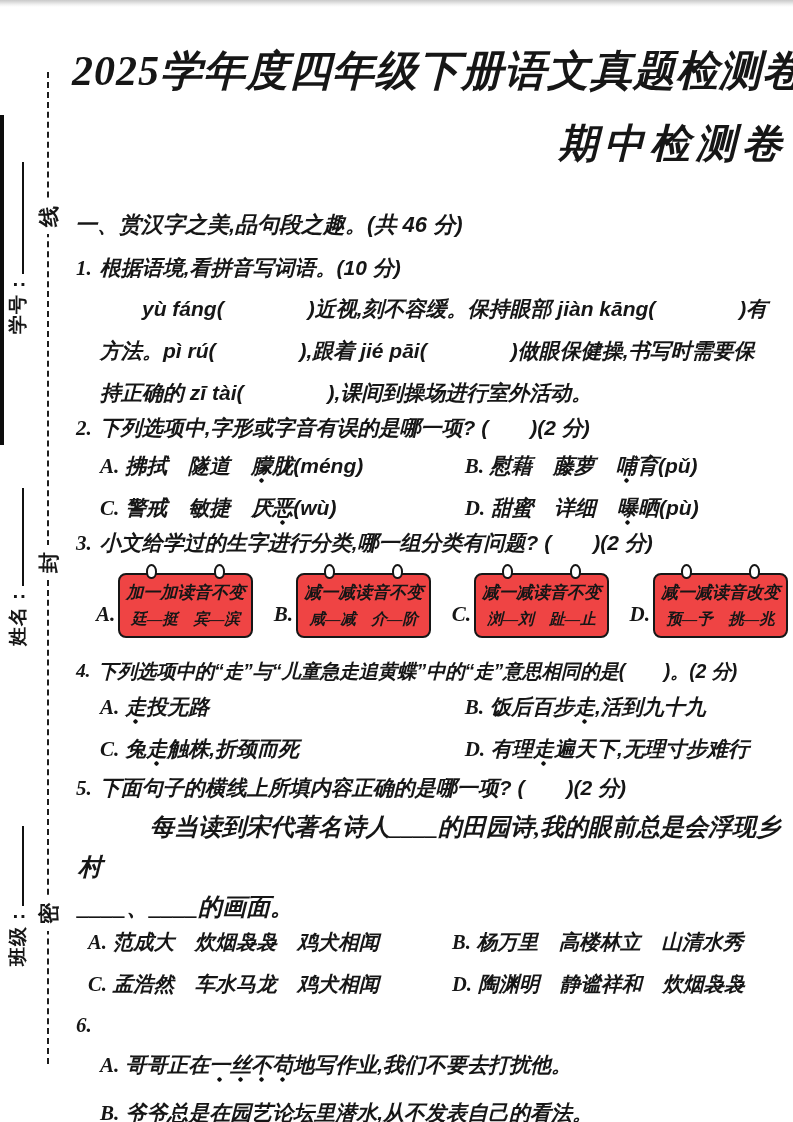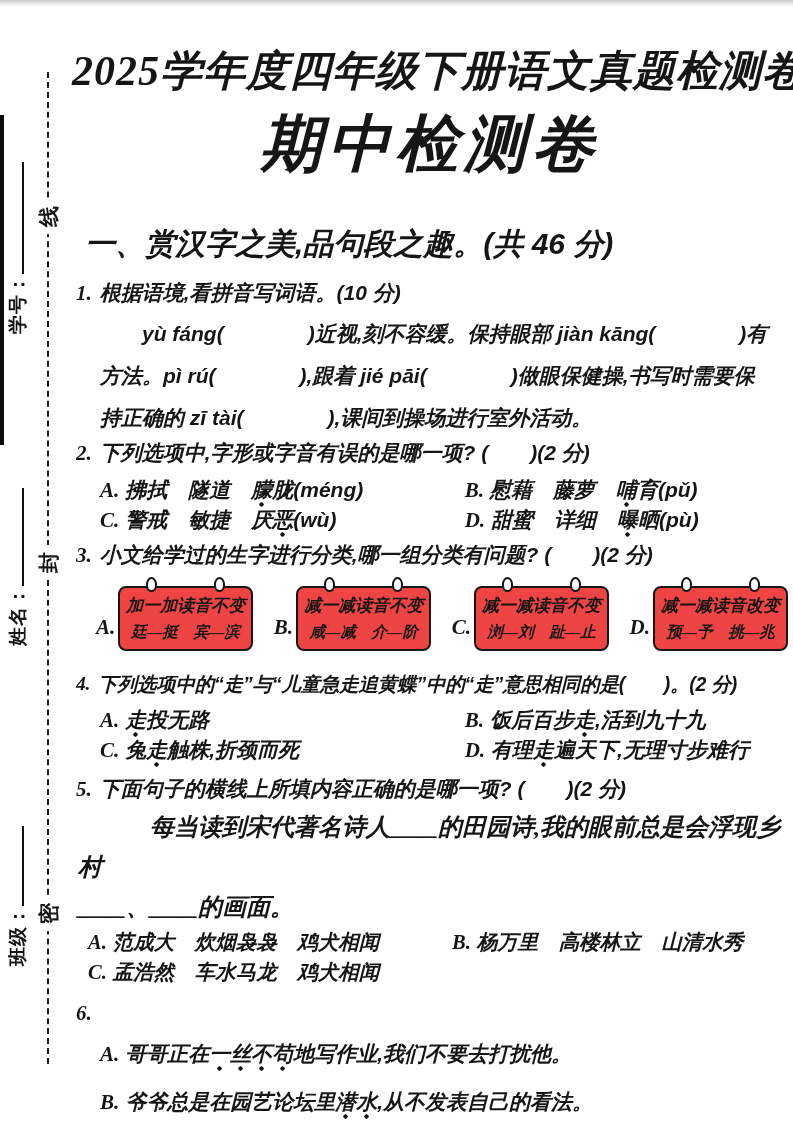--- a/index.html
+++ b/index.html
@@ -35,34 +35,34 @@
   .vfield.f1 { top:334px; } .vfield.f1 .blank { width:112px; }
   .vfield.f2 { top:646px; } .vfield.f2 .blank { width:98px; }
   .vfield.f3 { top:966px; } .vfield.f3 .blank { width:80px; }
 
   
   .content { position:absolute; left:72px; top:16px; width:716px; padding-top:29px;font-style:italic; }
 
   .title1 { font-family:"Liberation Serif","DejaVu Serif",serif; font-weight:bold;
     font-size:42px; line-height:1.25; text-align:center; letter-spacing:1px; white-space:nowrap; }
   .title2 { font-family:"Liberation Serif","DejaVu Serif",serif; font-weight:bold;
-    font-size:62px; line-height:1.25; text-align:center; letter-spacing:6px; margin-top:8px; }
-
-  .section-head { margin-top:42px; font-size:30px; font-weight:bold; line-height:1.25;
-    padding-left:3px;margin-left:10px; }
+    font-size:40px; line-height:1.25; text-align:right; letter-spacing:6px; margin-top:21px; }
+
+  .section-head { margin-top:42px; font-size:22px; font-weight:bold; line-height:1.25;
+    padding-left:3px; }
 
   .q-head { display:flex; gap:8px; font-size:21px; font-weight:bold; line-height:1.35;
     padding-left:4px; white-space:nowrap; }
   .q-head .num { font-family:"Liberation Serif","DejaVu Serif",serif; }
   .q-head.tight { font-size:19.5px; letter-spacing:-0.2px; }
 
   .q1-body { margin-top:6px; padding-left:28px; font-size:21px; font-weight:bold;
     line-height:42px; white-space:pre-wrap; }
 
-  .opts { display:grid; grid-template-columns:53% 47%; 
+  .opts { display:grid; grid-template-columns:53% 47%; row-gap:12px;
     padding-left:28px; margin-top:8px; font-size:21px; font-weight:bold; line-height:30px; }
   .opts.single { grid-template-columns:100%; row-gap:16px; margin-top:10px; line-height:32px; }
   .opt { white-space:nowrap; }
   .opt .letter { font-family:"Liberation Serif","DejaVu Serif",serif; margin-right:6px; }
   
   .dt { background-image:radial-gradient(circle,#111 1.9px,transparent 2.4px);
     background-repeat:repeat-x; background-size:1em 5px; background-position:0 bottom;
     padding-bottom:6px; }
 
   
@@ -207,20 +207,21 @@
       <div class="q-head mt-q5">
         <span class="num">5.</span>
         <span>下面句子的横线上所填内容正确的是哪一项? (　　)(2 分)</span>
       </div>
       <div class="q5-body">　　　每当读到宋代著名诗人____的田园诗,我的眼前总是会浮现乡村
 ____、____的画面。</div>
       <div class="opts q5">
         <div class="opt"><span class="letter">A.</span><span>范成大　炊烟袅袅　鸡犬相闻</span></div>
         <div class="opt"><span class="letter">B.</span><span>杨万里　高楼林立　山清水秀</span></div>
         <div class="opt"><span class="letter">C.</span><span>孟浩然　车水马龙　鸡犬相闻</span></div>
+        <div class="opt"><span class="letter">D.</span><span>陶渊明　静谧祥和　炊烟袅袅</span></div>
       </div>
     </div>
 
     <div>
       <div class="q-head mt-q6">
         <span class="num">6.</span>
       </div>
       <div class="opts single">
         <div class="opt"><span class="letter">A.</span><span><span>哥哥正在</span><span class="dt">一丝不苟</span><span>地写作业,我们不要去打扰他。</span></span></div>
         <div class="opt"><span class="letter">B.</span><span><span>爷爷总是在园艺论坛里</span><span class="dt">潜水</span><span>,从不发表自己的看法。</span></span></div>

